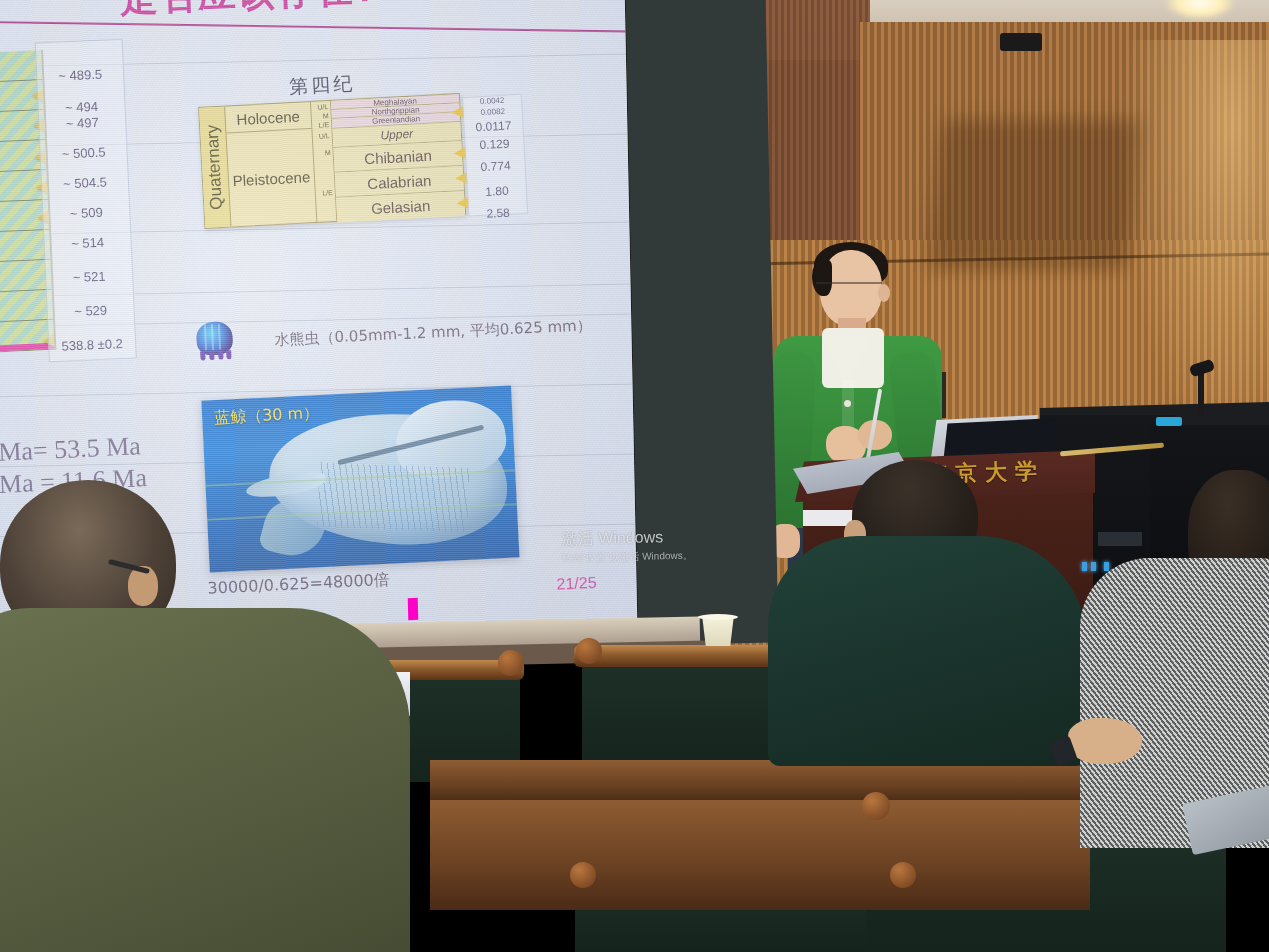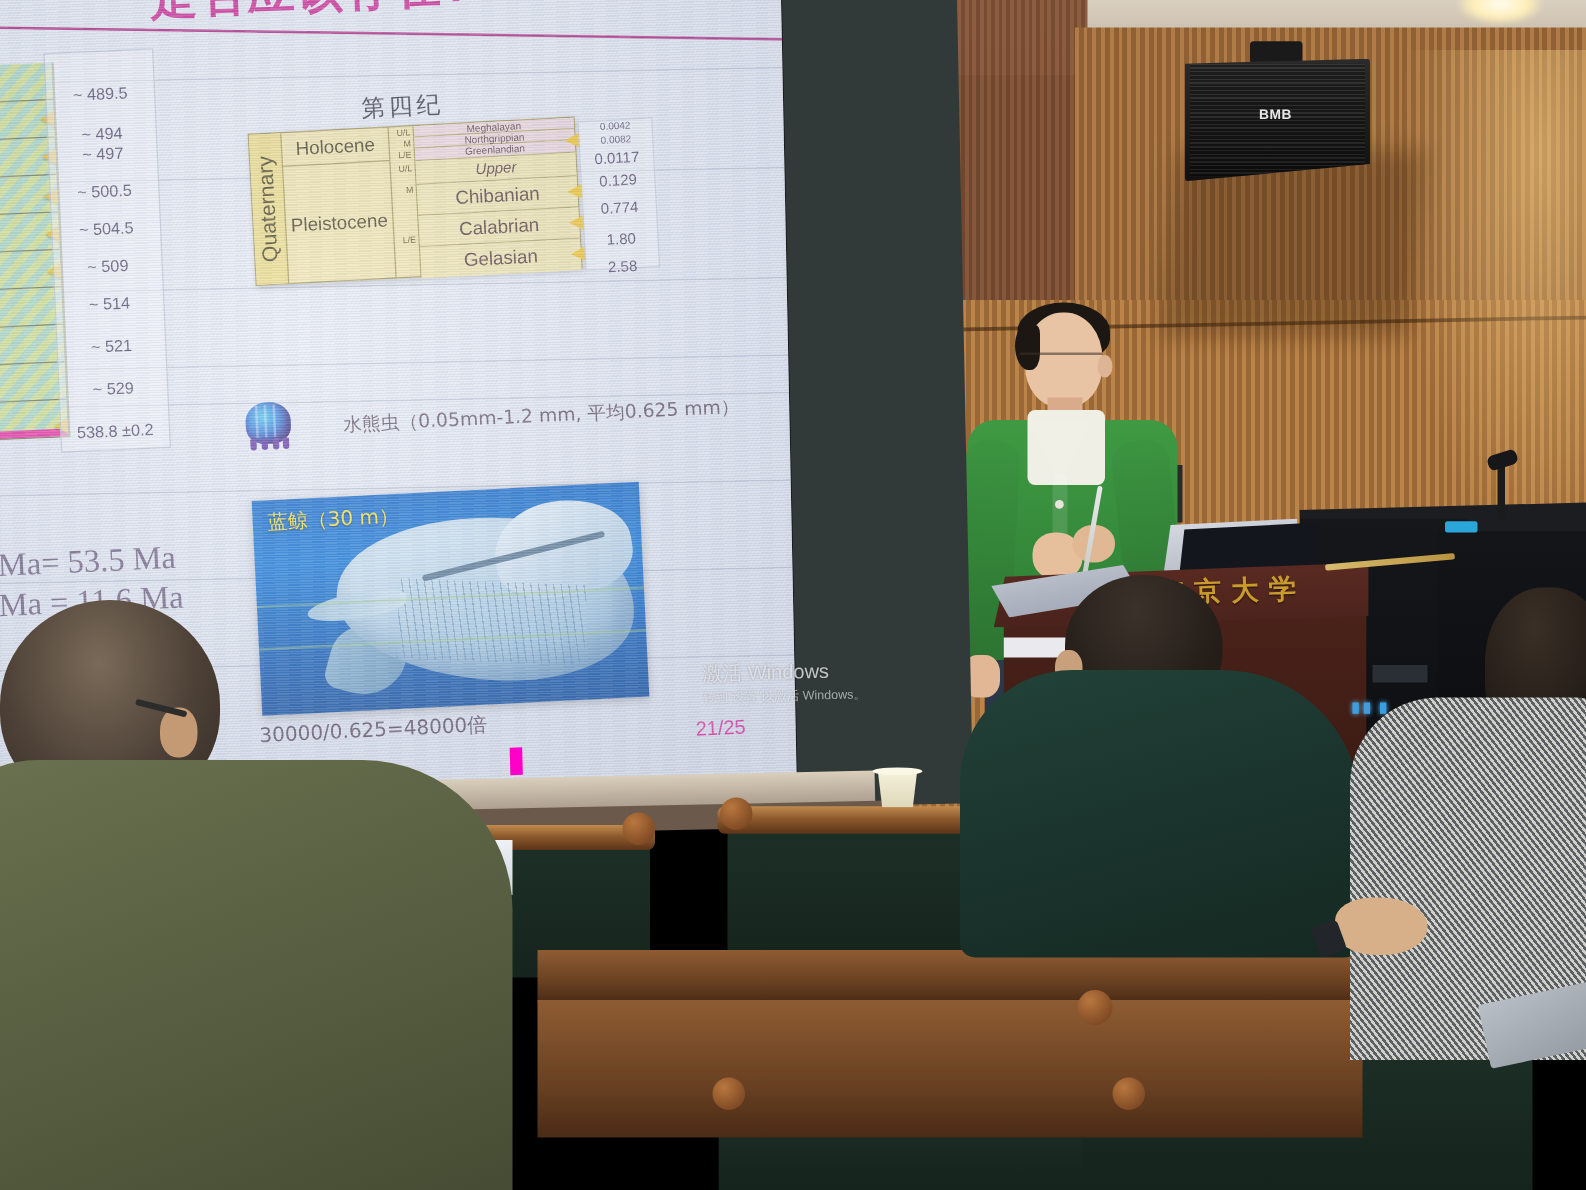--- a/index.html
+++ b/index.html
@@ -578,24 +578,20 @@
   <div class="room-ceiling"></div>
   <div class="ceiling-light"></div>
   <div class="wall-dark"></div>
   <div class="wall-upper"></div>
   <div class="wall-main"></div>
   <div class="wall-seam"></div>
   <div class="speaker-shadow"></div>
   <div class="wall-warm-glow"></div>
 
   <div class="bmb-mount"></div>
-  <div class="bmb-speaker">
-    <div class="bmb-grille"></div>
-    <div class="bmb-logo">BMB</div>
-  </div>
 
   <div class="screen-frame"></div>
   <div class="screen">
 
     <div class="band" style="top:70px"></div>
     <div class="band" style="top:150px"></div>
     <div class="band" style="top:238px"></div>
     <div class="band" style="top:300px"></div>
     <div class="band" style="top:330px"></div>
     <div class="band" style="top:400px"></div>

